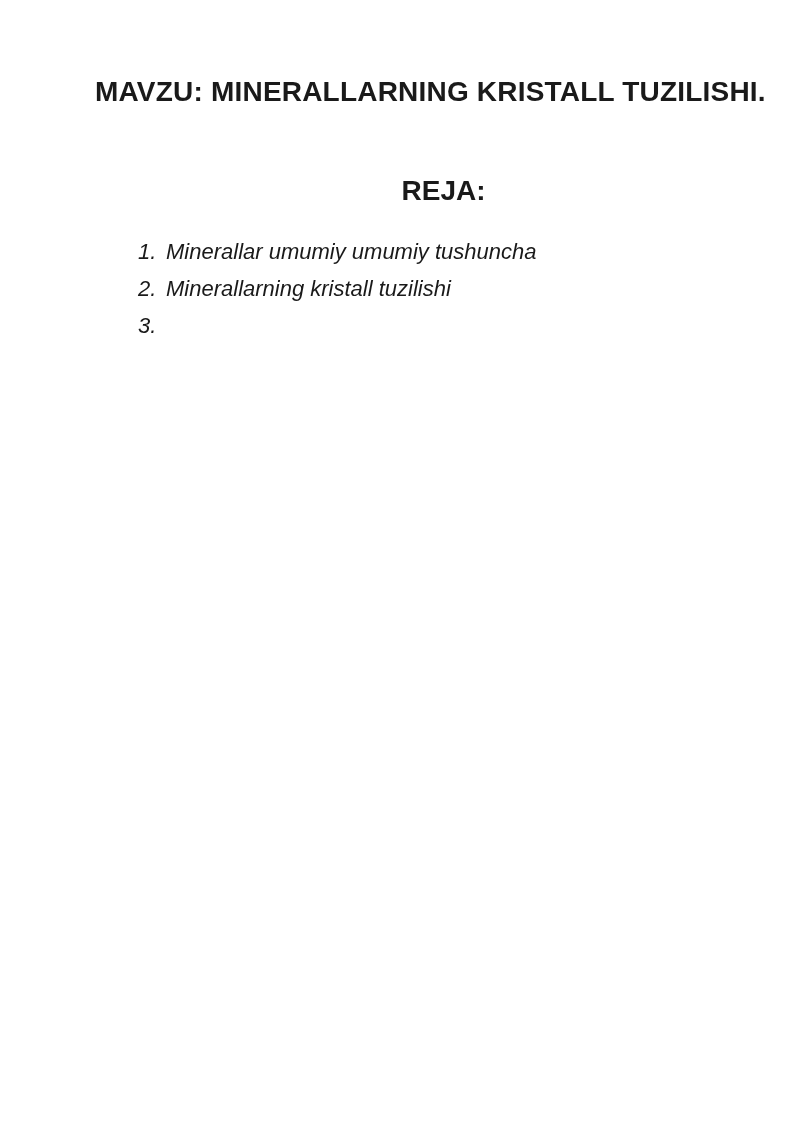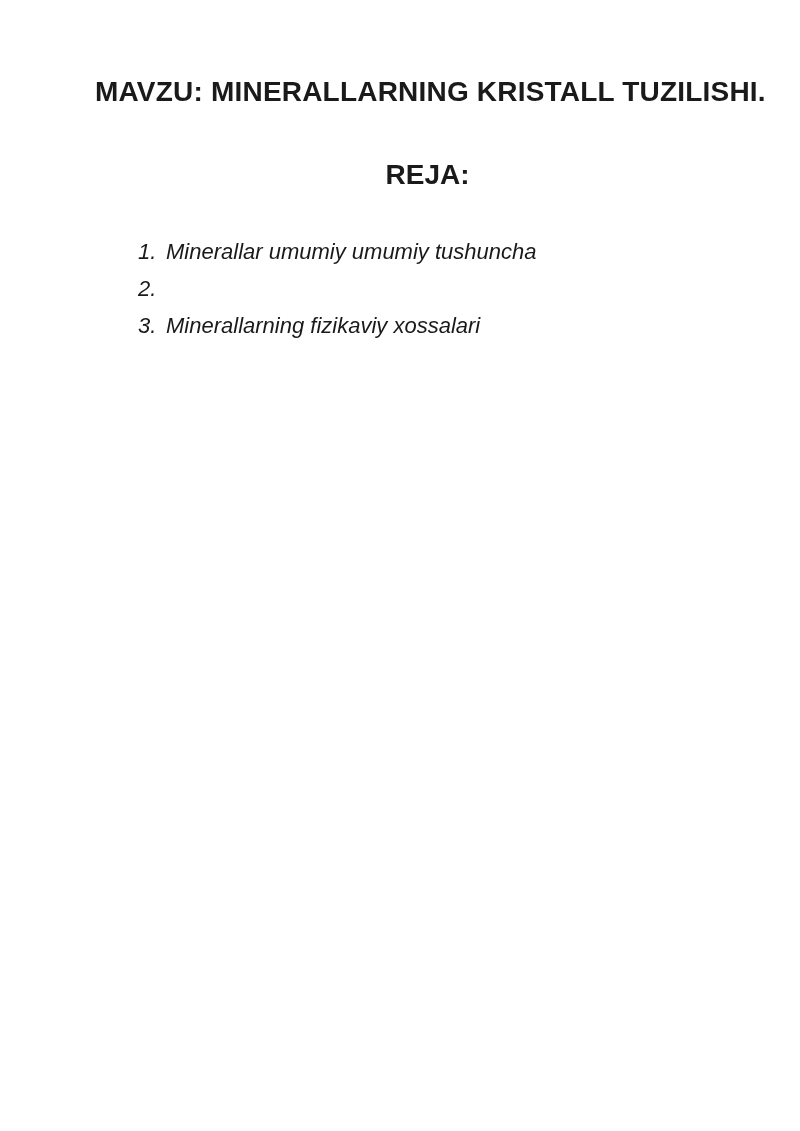--- a/index.html
+++ b/index.html
@@ -35,21 +35,21 @@
     font-weight: bold;
     text-align: center;
     letter-spacing: 0.2px;
     white-space: nowrap;
   }
   .reja {
     position: absolute;
     top: 158px;
     left: 0;
     width: 100%;
-    margin: 0;
+    margin: 16px;
     font-size: 28px;
     line-height: 33px;
     font-weight: bold;
     text-align: center;
   }
   .plan-list {
     position: absolute;
     top: 233px;
     left: 43px;  
     margin: 0;
@@ -83,21 +83,21 @@
 
     <h2 class="reja">REJA:</h2>
 
     <ol class="plan-list">
       <li>
         <span class="num">1.</span>
         <span class="txt">Minerallar umumiy umumiy tushuncha</span>
       </li>
       <li>
         <span class="num">2.</span>
+        <span class="txt">Minerallarning kristall tuzilishi</span>
       </li>
       <li>
         <span class="num">3.</span>
-        <span class="txt">Minerallarning fizikaviy xossalari</span>
       </li>
     </ol>
 
   </div>
 </div>
 
 </body></html>

